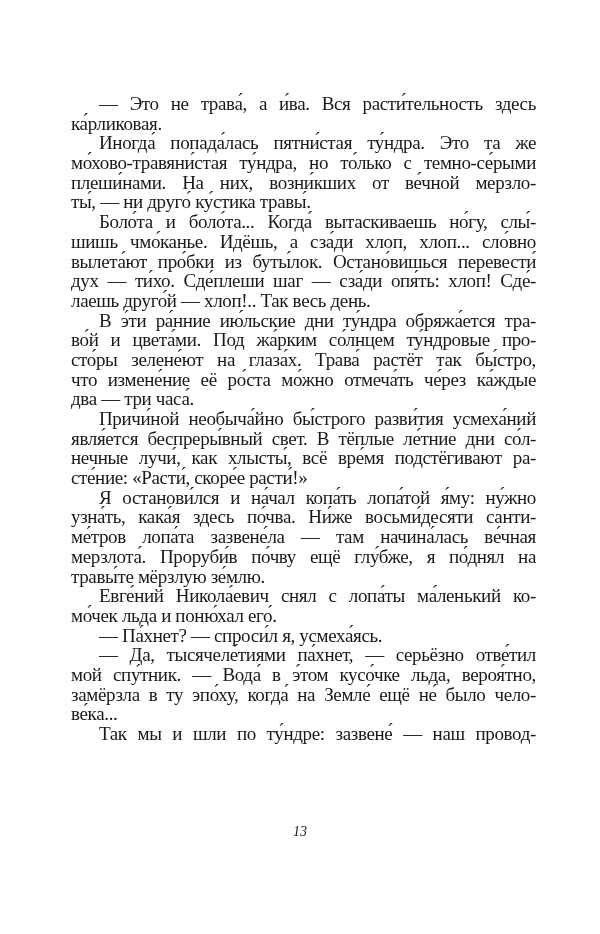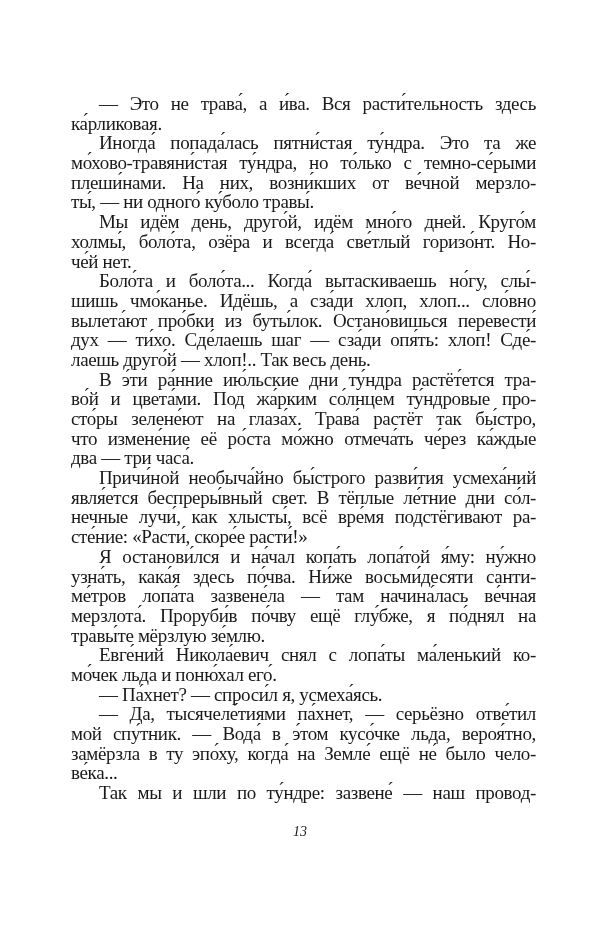--- a/index.html
+++ b/index.html
@@ -32,36 +32,31 @@
 <div class="page">
   <div class="text-block" id="text-block">
       <div>
         <span class="line indent" style="white-space: nowrap;">— Это не трава́, а и́ва. Вся расти́тельность здесь</span>
         <span class="line last" style="white-space: nowrap;">ка́рликовая.</span>
       </div>
       <div>
         <span class="line indent" style="white-space: nowrap;">Иногда́ попада́лась пятни́стая ту́ндра. Это та же</span>
         <span class="line" style="white-space: nowrap;">мо́хово-травяни́стая ту́ндра, но то́лько с темно-се́рыми</span>
         <span class="line" style="white-space: nowrap;">плеши́нами. На них, возни́кших от ве́чной мерзло-</span>
-        <span class="line last" style="white-space: nowrap;">ты́, — ни одного́ ку́боло травы́.</span>
-      </div>
-      <div>
-        <span class="line indent" style="white-space: nowrap;">Мы идём день, друго́й, идём мно́го дней. Круго́м</span>
-        <span class="line" style="white-space: nowrap;">холмы́, боло́та, озёра и всегда́ све́тлый горизо́нт. Но-</span>
-        <span class="line last" style="white-space: nowrap;">че́й нет.</span>
+        <span class="line last" style="white-space: nowrap;">ты́, — ни друго́ ку́стика травы́.</span>
       </div>
       <div>
         <span class="line indent" style="white-space: nowrap;">Боло́та и боло́та... Когда́ вытаскиваешь но́гу, слы́-</span>
         <span class="line" style="white-space: nowrap;">шишь чмо́канье. Идёшь, а сза́ди хлоп, хлоп... сло́вно</span>
         <span class="line" style="white-space: nowrap;">вылета́ют про́бки из буты́лок. Остано́вишься перевести́</span>
-        <span class="line" style="white-space: nowrap;">дух — ти́хо. Сде́лаешь шаг — сза́ди опя́ть: хлоп! Сде́-</span>
+        <span class="line" style="white-space: nowrap;">дух — ти́хо. Сде́плеши шаг — сза́ди опя́ть: хлоп! Сде́-</span>
         <span class="line last" style="white-space: nowrap;">лаешь друго́й — хлоп!.. Так весь день.</span>
       </div>
       <div>
-        <span class="line indent" style="white-space: nowrap;">В э́ти ра́нние ию́льские дни ту́ндра растёт́ется тра-</span>
+        <span class="line indent" style="white-space: nowrap;">В э́ти ра́нние ию́льские дни ту́ндра обряжа́ется тра-</span>
         <span class="line" style="white-space: nowrap;">во́й и цвета́ми. Под жа́рким со́лнцем ту́ндровые про-</span>
         <span class="line" style="white-space: nowrap;">сто́ры зелене́ют на глаза́х. Трава́ растёт так бы́стро,</span>
         <span class="line" style="white-space: nowrap;">что измене́ние её ро́ста мо́жно отмеча́ть че́рез ка́ждые</span>
         <span class="line last" style="white-space: nowrap;">два — три часа́.</span>
       </div>
       <div>
         <span class="line indent" style="white-space: nowrap;">Причи́ной необыча́йно бы́строго разви́тия усмеха́ний</span>
         <span class="line" style="white-space: nowrap;">явля́ется беспреры́вный свет. В тёплые ле́тние дни со́л-</span>
         <span class="line" style="white-space: nowrap;">нечные лучи́, как хлысты́, всё вре́мя подстёгивают ра-</span>
         <span class="line last" style="white-space: nowrap;">сте́ние: «Расти́, скоре́е расти́!»</span>

